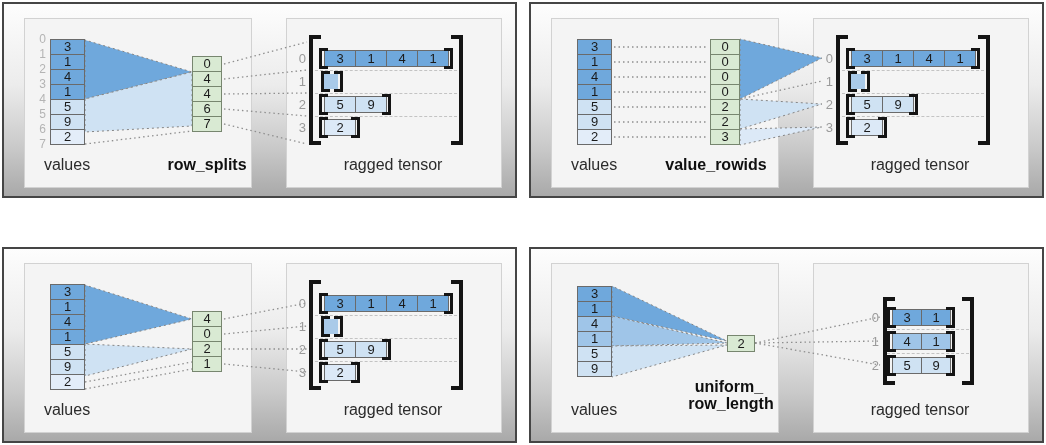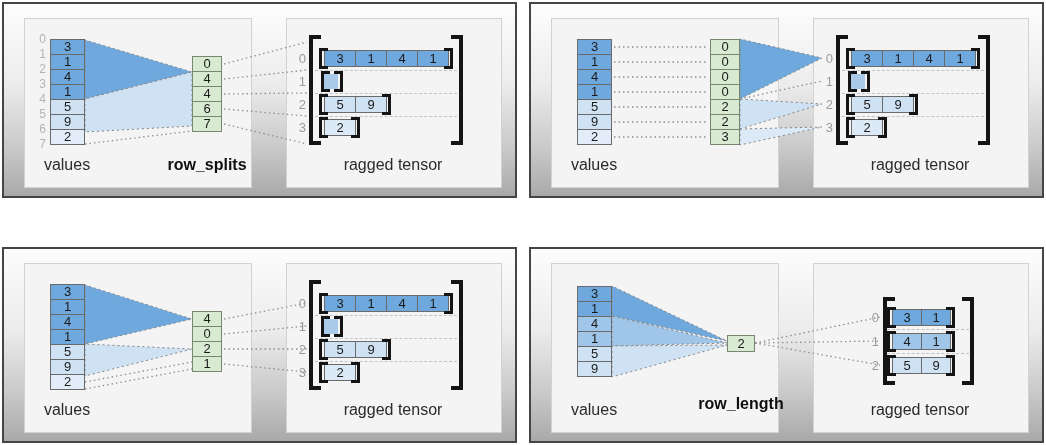--- a/index.html
+++ b/index.html
@@ -119,20 +119,21 @@
   <div class="cell c-l" style="left:46px;top:110px">9</div>
   <div class="cell c-p" style="left:46px;top:125px">2</div>
   <span class="lbl" style="left:13px;top:152px;width:100px">values</span>
   <div class="cell gcell" style="left:179px;top:35px">0</div>
   <div class="cell gcell" style="left:179px;top:50px">0</div>
   <div class="cell gcell" style="left:179px;top:65px">0</div>
   <div class="cell gcell" style="left:179px;top:80px">0</div>
   <div class="cell gcell" style="left:179px;top:95px">2</div>
   <div class="cell gcell" style="left:179px;top:110px">2</div>
   <div class="cell gcell" style="left:179px;top:125px">3</div>
+  <span class="lbl mlbl" style="left:115px;top:152px;width:140px">value_rowids</span>
   <div class="obrkt obrkt-l" style="left:305px;top:31px;height:110px"></div>
   <div class="obrkt obrkt-r" style="left:447px;top:31px;height:110px"></div>
   <div class="sep" style="left:306px;top:66px;width:152px"></div>
   <div class="sep" style="left:306px;top:89px;width:152px"></div>
   <div class="sep" style="left:306px;top:112px;width:152px"></div>
   <span class="rowlbl" style="left:286px;top:47px">0</span>
   <span class="rowlbl" style="left:286px;top:70px">1</span>
   <span class="rowlbl" style="left:286px;top:93px">2</span>
   <span class="rowlbl" style="left:286px;top:116px">3</span>
   <div class="cell rcell c-d" style="left:320px;top:46px">3</div>
@@ -219,21 +220,22 @@
     <line class="dot" x1="224" y1="94" x2="349" y2="116"></line>
   </svg>
   <div class="cell c-d" style="left:46px;top:37px">3</div>
   <div class="cell c-d" style="left:46px;top:52px">1</div>
   <div class="cell c-m" style="left:46px;top:67px">4</div>
   <div class="cell c-m" style="left:46px;top:82px">1</div>
   <div class="cell c-l" style="left:46px;top:97px">5</div>
   <div class="cell c-l" style="left:46px;top:112px">9</div>
   <span class="lbl" style="left:13px;top:152px;width:100px">values</span>
   <div class="cell gcell" style="left:196px;top:86px;width:28px;height:17px;line-height:15px">2</div>
-  <span class="lbl mlbl" style="left:140px;top:146px;width:140px">row_length</span>
+  <span class="lbl mlbl" style="left:128px;top:129px;width:140px">uniform_</span>
+  <span class="lbl mlbl" style="left:130px;top:146px;width:140px">row_length</span>
   <div class="obrkt obrkt-l" style="left:352px;top:48px;height:88px"></div>
   <div class="obrkt obrkt-r" style="left:431px;top:48px;height:88px"></div>
   <div class="sep" style="left:356px;top:80px;width:82px"></div>
   <div class="sep" style="left:356px;top:104px;width:82px"></div>
   <span class="rowlbl" style="left:332px;top:61px">0</span>
   <span class="rowlbl" style="left:332px;top:85px">1</span>
   <span class="rowlbl" style="left:332px;top:109px">2</span>
   <div class="cell rcell c-d" style="left:361px;top:60px;width:30px">3</div>
   <div class="cell rcell c-d" style="left:390px;top:60px;width:30px">1</div>
   <div class="brkt brkt-l" style="left:356px;top:58px"></div>

